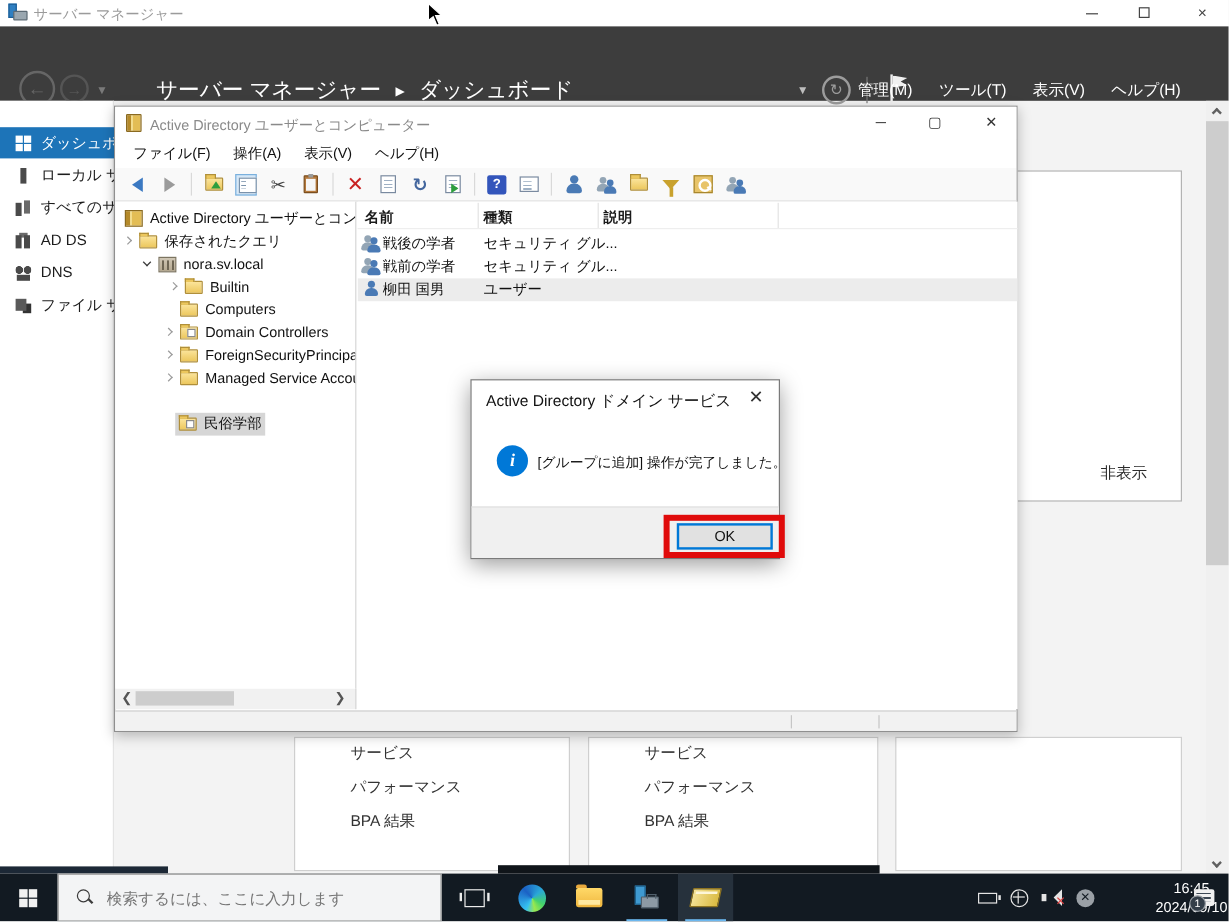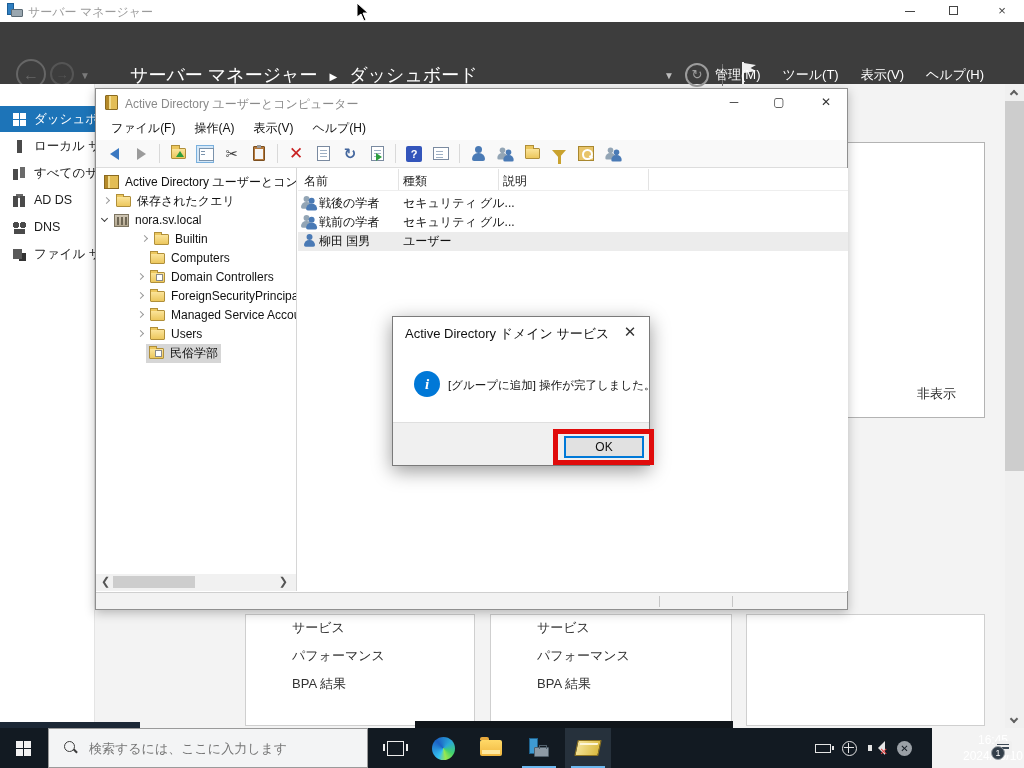--- a/index.html
+++ b/index.html
@@ -123,21 +123,21 @@
   .selwrap .ticon { margin-left:3px; }
   
   #tree-hscroll { position:absolute; left:0; top:485px; width:201px; height:17px; background:#f1f1f1; border-right:1px solid #d6d6d6; }
   #tree-hscroll .la, #tree-hscroll .ra { position:absolute; top:1px; font-size:11px; color:#555; }
   #tree-hscroll .la { left:5px; } #tree-hscroll .ra { right:8px; }
   #tree-hscroll .thumb { position:absolute; left:17px; top:2px; width:82px; height:12px; background:#cdcdcd; }
 
   
   #list-pane { position:absolute; left:202px; top:79px; width:550px; height:423px; background:#fff; overflow:hidden; }
   .lcol-div { position:absolute; top:1px; width:1px; height:21px; background:#e3e3e3; }
-  .lhead { position:absolute; top:5px; font-size:12px; color:#1a1a1a; }
+  .lhead { position:absolute; top:5px; font-size:12px; color:#1a1a1a;font-weight:bold; }
   .lrow { position:absolute; left:0; width:550px; height:19px; display:flex; align-items:center; font-size:12px; color:#111; }
   .lrow.sel { background:#ececec; }
   .lrow .licon { position:absolute; left:3px; top:2px; transform:scale(.85); transform-origin:left top; }
   .lrow .nm { position:absolute; left:21px; white-space:nowrap; }
   .lrow .tp { position:absolute; left:105px; white-space:nowrap; }
   .lrow .ds { position:absolute; left:205px; white-space:nowrap; }
   #list-headline { position:absolute; left:202px; top:101px; width:550px; height:1px; background:#eee; }
 
   
   #aduc-status { position:absolute; left:0; top:503px; width:751px; height:17px; background:#f2f2f2; border-top:1px solid #cfcfcf; }
@@ -148,21 +148,21 @@
   #dlg { left:392px; top:316px; width:258px; height:150px; background:#fff; border:1px solid #7a7a7a; box-shadow:0 5px 18px rgba(0,0,0,.4); z-index:10; }
   #dlg-title { position:absolute; left:12px; top:8px; font-size:13px; color:#111; }
   #dlg-close { position:absolute; right:8px; top:4px; width:22px; height:22px; text-align:center; line-height:22px; font-size:15px; color:#333; }
   #dlg-info { position:absolute; left:21px; top:54px; width:26px; height:26px; border-radius:50%; background:#0078d7; color:#fff; text-align:center; line-height:26px; font-size:15px; font-family:"Liberation Serif","DejaVu Serif",serif; font-style:italic; font-weight:bold; }
   #dlg-msg { position:absolute; left:55px; top:61px; font-size:11.5px; color:#111; white-space:nowrap; }
   #dlg-footer { position:absolute; left:0; top:105px; width:256px; height:43px; background:#f0f0f0; border-top:1px solid #dfdfdf; }
   #ok-btn { position:absolute; left:171px; top:13px; width:80px; height:22px; background:#e1e1e1; border:2px solid #0078d7; font-size:12px; color:#111; text-align:center; line-height:18px; }
   #red-box { position:absolute; left:160px; top:6px; width:101px; height:36px; border:5px solid #e00b0b; z-index:11; }
 
   
-  #taskbar { left:0; top:728px; width:932px; height:40px; background:#121a22; z-index:20; }
+  #taskbar { left:0; top:728px; width:1024px; height:40px; background:#121a22; z-index:20; }
   #start-btn { position:absolute; left:0; top:0; width:48px; height:40px; }
   #start-logo { position:absolute; left:16px; top:13px; width:15px; height:15px;
     background:linear-gradient(#f2f2f2,#f2f2f2) 0 0/7px 7px no-repeat, linear-gradient(#f2f2f2,#f2f2f2) 8px 0/7px 7px no-repeat, linear-gradient(#f2f2f2,#f2f2f2) 0 8px/7px 7px no-repeat, linear-gradient(#f2f2f2,#f2f2f2) 8px 8px/7px 7px no-repeat; }
   #tb-search { position:absolute; left:48px; top:0; width:320px; height:40px; background:#f3f4f5; border:1px solid #9a9a9a; display:flex; align-items:center; }
   #tb-search .mag { position:relative; margin-left:14px; width:16px; height:16px; }
   #tb-search .mag::before { content:""; position:absolute; left:1px; top:1px; width:9px; height:9px; border:1.6px solid #3c3c3c; border-radius:50%; }
   #tb-search .mag::after { content:""; position:absolute; left:10px; top:10px; width:5px; height:1.6px; background:#3c3c3c; transform:rotate(45deg); }
   #tb-search input { border:none; outline:none; background:transparent; margin-left:10px; font-size:13px; color:#333; width:270px; font-family:inherit; }
   .tb-slot { position:absolute; top:0; width:46px; height:40px; display:flex; align-items:center; justify-content:center; }
   .tb-underline { position:absolute; bottom:0; left:6px; right:6px; height:2px; background:#6cb8f0; }
@@ -383,21 +383,21 @@
     <div id="tree-pane">
       <div class="trow" style="top:5px; padding-left:8px;">
         <span class="ticon rooticon" style="margin-left:0;"></span>
         <span>Active Directory ユーザーとコンピューター</span>
       </div>
       <div class="trow" style="top:24px; padding-left:6px;">
         <span class="tchev r"></span>
         <span class="ticon folder"></span>
         <span>保存されたクエリ</span>
       </div>
-      <div class="trow" style="top:43px; padding-left:4px;">
+      <div class="trow" style="top:43px; padding-left:22px;">
         <span class="tchev d"></span>
         <span class="ticon domicon"></span>
         <span>nora.sv.local</span>
       </div>
       <div class="trow" style="top:62px; padding-left:44px;">
         <span class="tchev r"></span>
         <span class="ticon folder"></span>
         <span>Builtin</span>
       </div>
       <div class="trow" style="top:81px; padding-left:40px;">
@@ -412,25 +412,20 @@
       </div>
       <div class="trow" style="top:119px; padding-left:40px;">
         <span class="tchev r"></span>
         <span class="ticon folder"></span>
         <span>ForeignSecurityPrincipals</span>
       </div>
       <div class="trow" style="top:138px; padding-left:40px;">
         <span class="tchev r"></span>
         <span class="ticon folder"></span>
         <span>Managed Service Accounts</span>
-      </div>
-      <div class="trow" style="top:157px; padding-left:40px;">
-        <span class="tchev r"></span>
-        <span class="ticon folder"></span>
-        <span>Users</span>
       </div>
       <div class="trow" style="top:176px; padding-left:40px;">
         <span class="tchev"></span>
         <span class="selwrap">
           <span class="ticon folder ou"></span>
           <span>民俗学部</span>
         </span>
       </div>
     </div>
     <div id="tree-hscroll">

